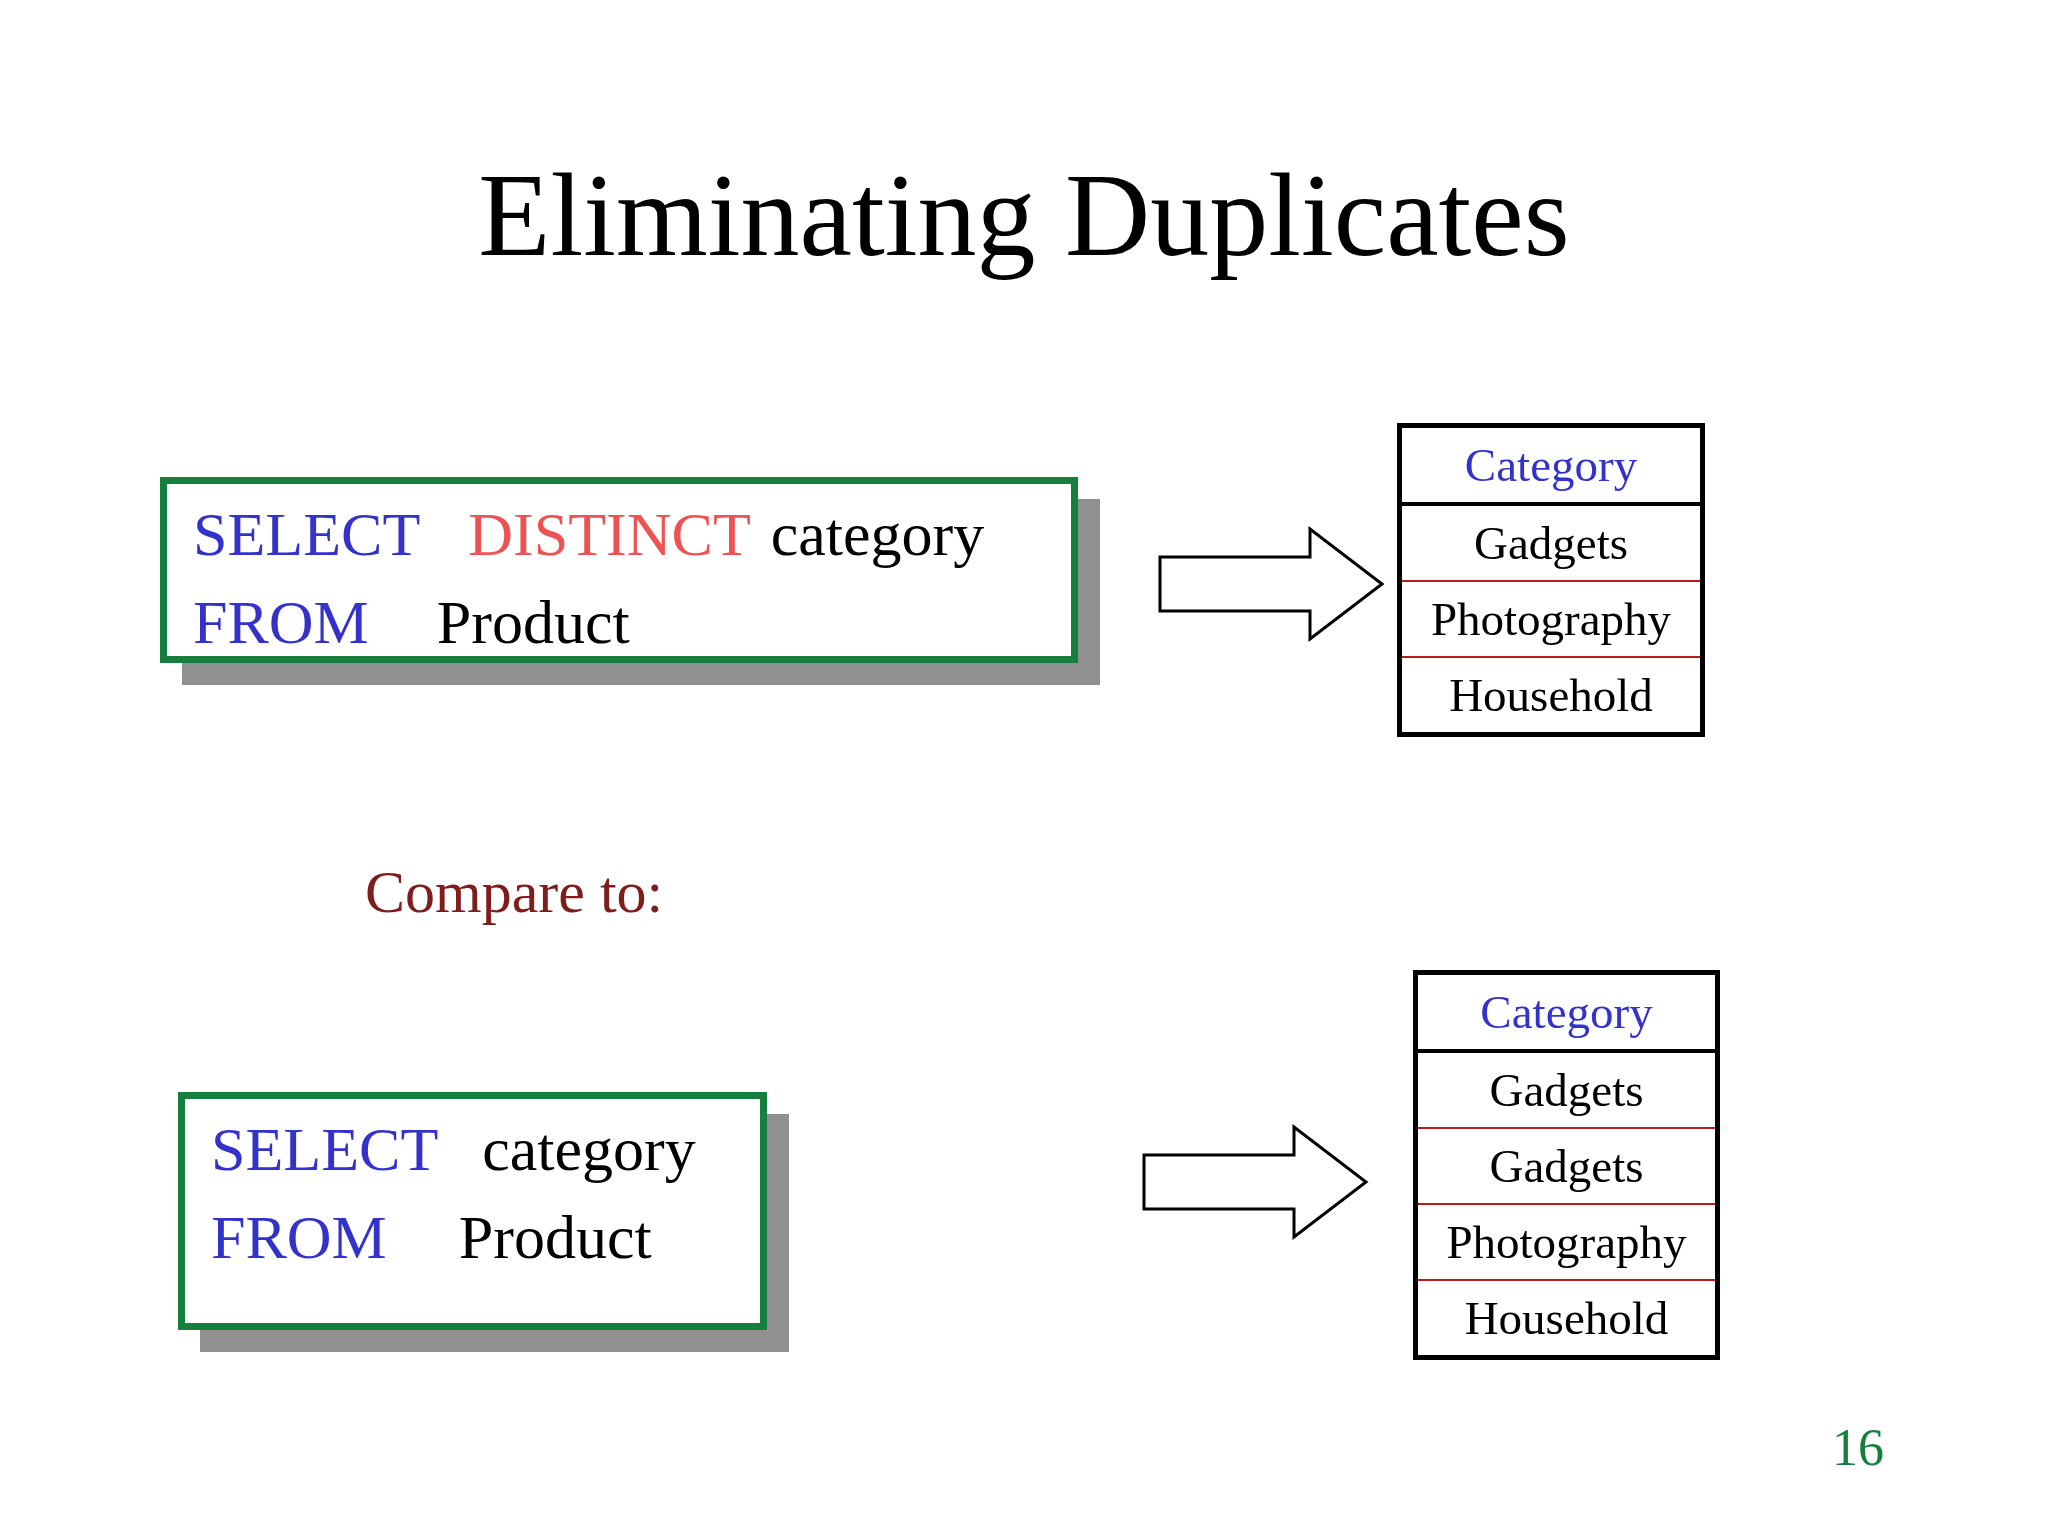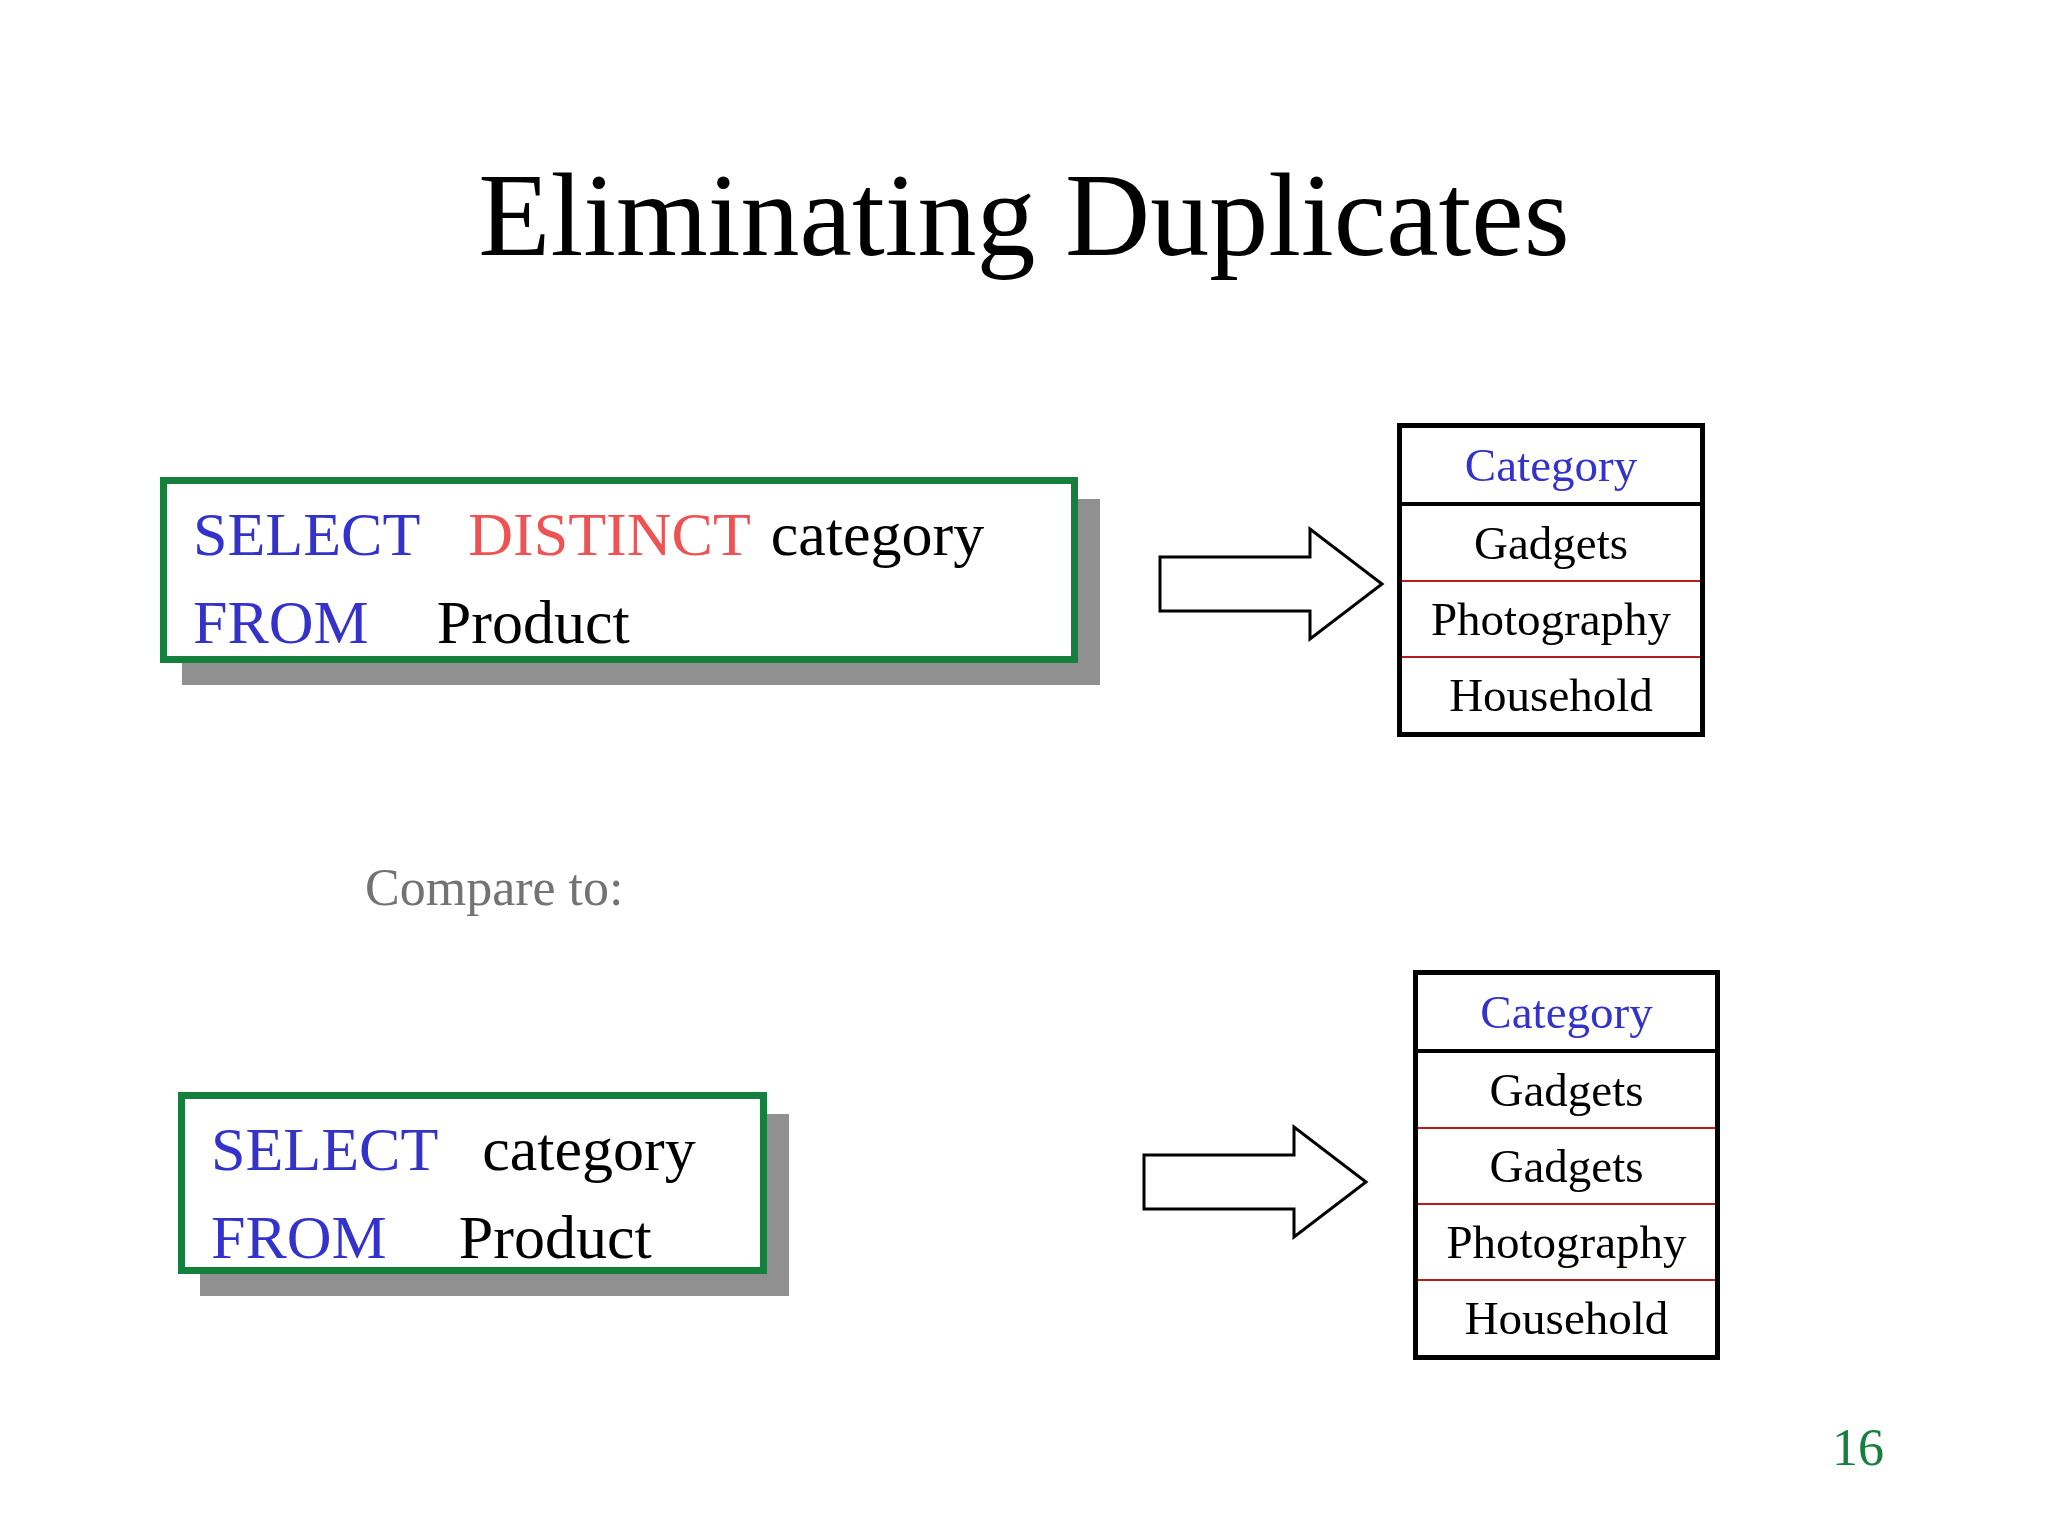--- a/index.html
+++ b/index.html
@@ -38,30 +38,30 @@
     font-size: 62px;
     line-height: 88px;
     color: #000000;
   }
   .kw { color: #3333cc; }
   .mod { color: #ee5252; }
   #query1 { left: 160px; top: 477px; width: 918px; height: 186px; padding: 6px 0 0 26px; }
   #query1 .mod { margin-left: 48px; }
   #query1 .arg1 { margin-left: 20px; }
   #query1 .arg2 { margin-left: 68px; }
-  #query2 { left: 178px; top: 1092px; width: 589px; height: 182px; padding: 6px 0 0 26px; }
+  #query2 { left: 178px; top: 1092px; width: 589px; height: 238px; padding: 6px 0 0 26px; }
   #query2 .arg1 { margin-left: 44px; }
   #query2 .arg2 { margin-left: 72px; }
   
   .compare-label {
     position: absolute;
     left: 365px;
     top: 858px;
-    font-size: 52px;
-    color: #737373;
+    font-size: 60px;
+    color: #7f1d1d;
     white-space: nowrap;
   }
   
   .dtable {
     position: absolute;
     border: 5px solid #000000;
     background: #ffffff;
     box-sizing: border-box;
   }
   .dtable .cell {

